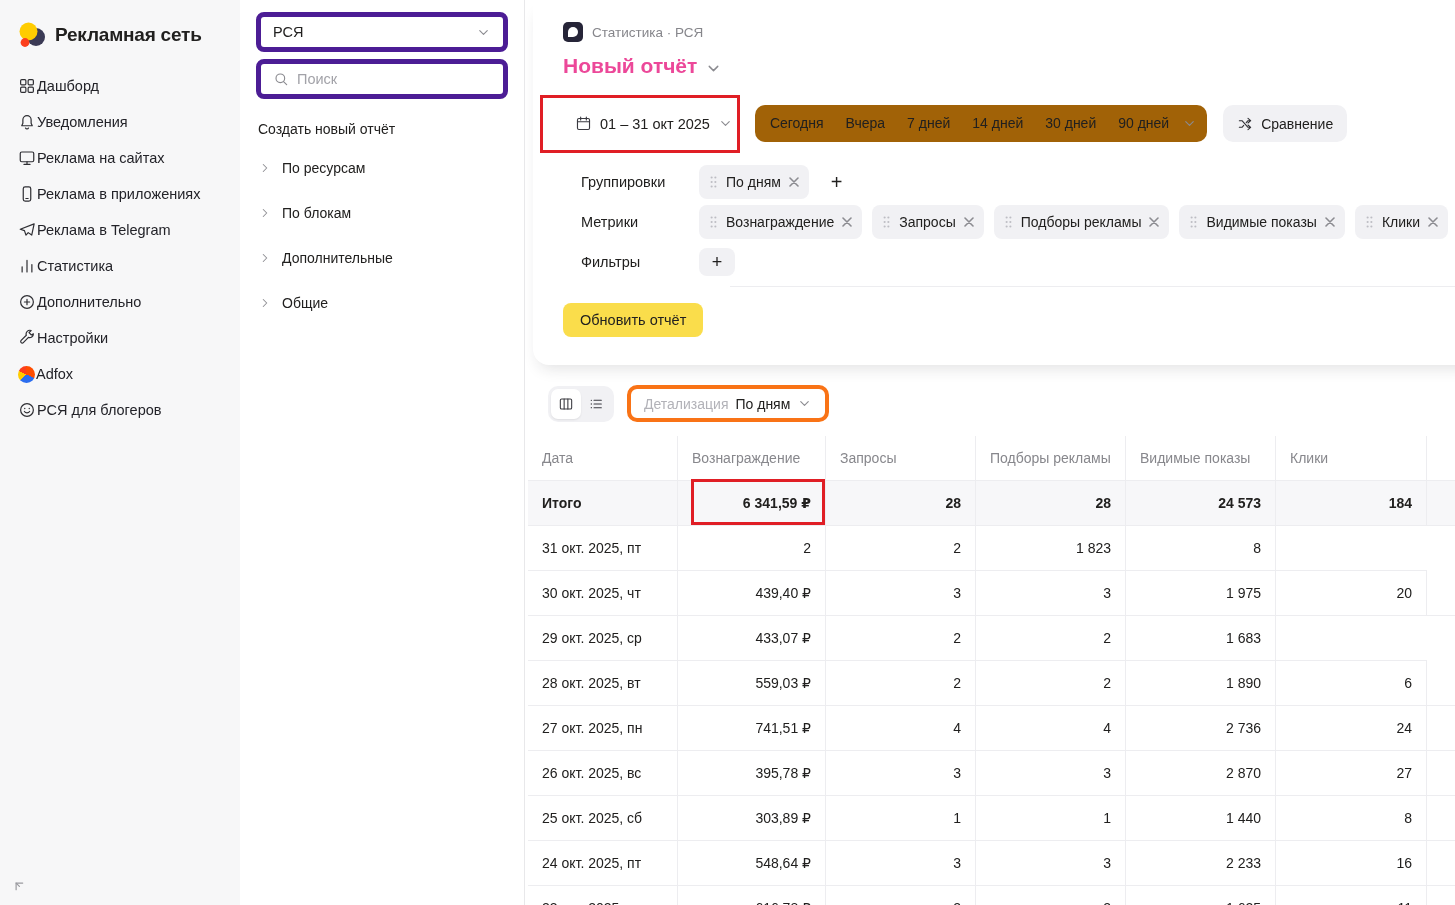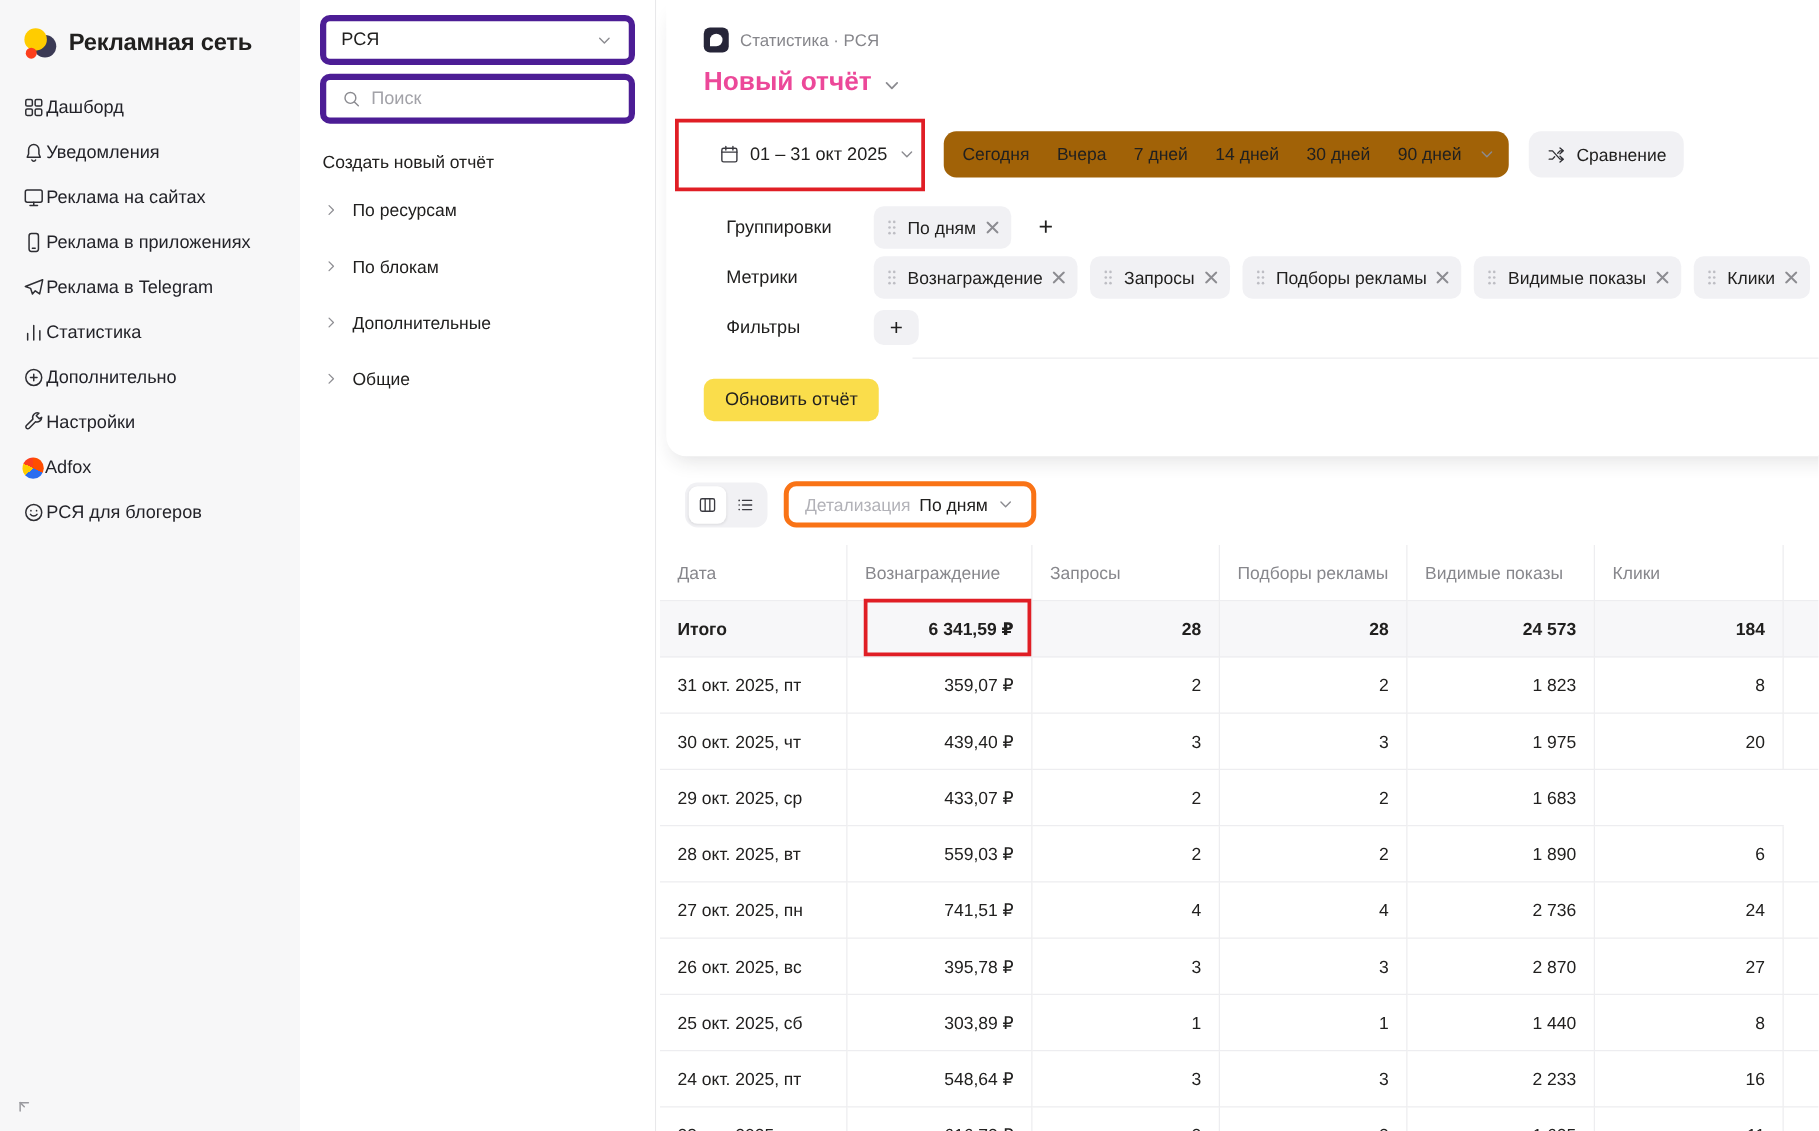--- a/index.html
+++ b/index.html
@@ -415,21 +415,20 @@
           <div class="td num">6 341,59 ₽</div>
           <div class="td num">28</div>
           <div class="td num">28</div>
           <div class="td num">24 573</div>
           <div class="td num">184</div>
           <div class="td"></div>
         </div>
 
         <div class="tr">
           <div class="td">31 окт. 2025, пт</div>
-          <div class="td num">359,07 ₽</div>
           <div class="td num">2</div>
           <div class="td num">2</div>
           <div class="td num">1 823</div>
           <div class="td num">8</div>
           <div class="td"></div>
         </div>
         <div class="tr">
           <div class="td">30 окт. 2025, чт</div>
           <div class="td num">439,40 ₽</div>
           <div class="td num">3</div>

